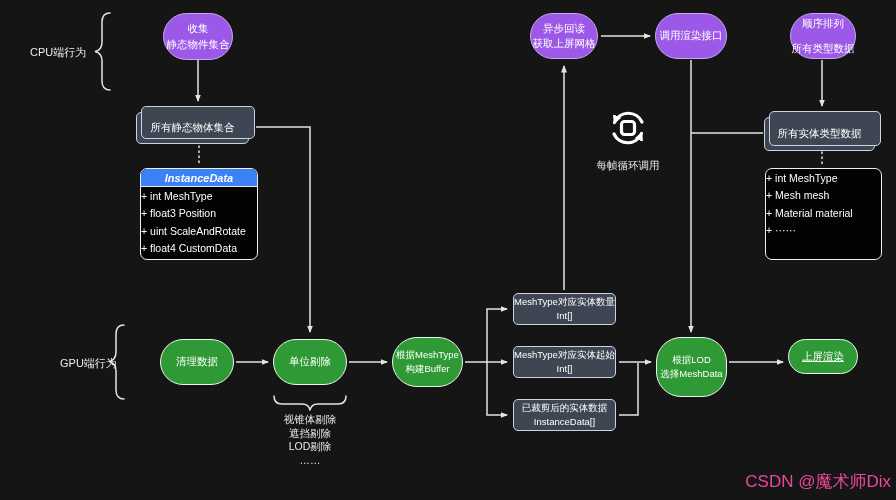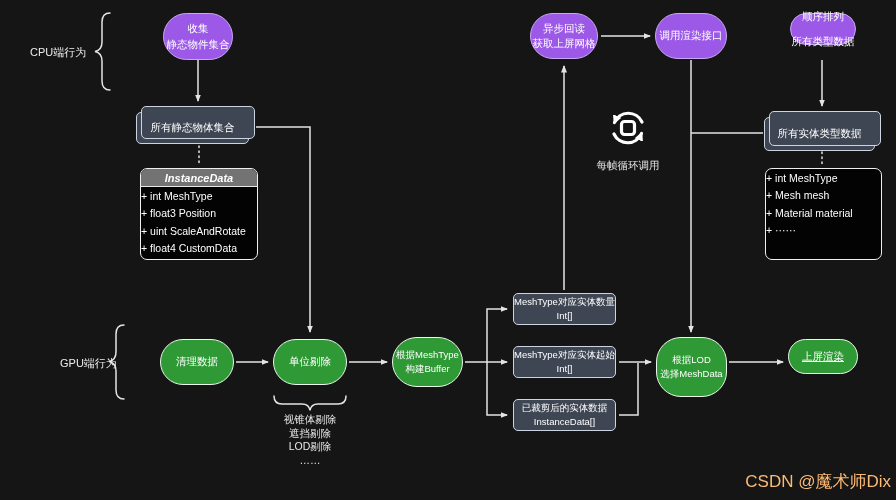--- a/index.html
+++ b/index.html
@@ -15,29 +15,29 @@
   .stackbox{position:absolute;z-index:2;background:#3e4653;border:1.5px solid #ccd4e0;
         border-radius:5px;display:flex;align-items:center;justify-content:center;color:#fff;
         font-size:10.5px;box-sizing:border-box;}
   .stackbox::before{content:"";position:absolute;left:4px;top:-7px;right:-7px;bottom:4px;
         background:#3e4653;border:1.5px solid #ccd4e0;border-radius:5px;z-index:-1;}
   .bufbox{position:absolute;z-index:2;background:#3e4653;border:1.5px solid #ccd4e0;
         border-radius:5px;display:flex;flex-direction:column;justify-content:center;align-items:center;
         color:#fff;font-size:9.5px;line-height:14px;box-sizing:border-box;white-space:nowrap;}
   .classbox{position:absolute;z-index:2;background:#030303;border:1.5px solid #efefef;
         border-radius:7px;overflow:hidden;box-sizing:border-box;}
-  .classbox .hdr{background:#737373;color:#fff;font-weight:bold;font-style:italic;text-align:center;
+  .classbox .hdr{background:#3b82f6;color:#fff;font-weight:bold;font-style:italic;text-align:center;
         font-size:11px;padding:3px 0 2px;border-bottom:1.5px solid #e8e8e8;}
   .classbox .row{color:#fff;font-size:10.5px;height:17.5px;display:flex;align-items:center;
         white-space:nowrap;}
   .seclabel{position:absolute;z-index:2;color:#ececec;font-size:11px;white-space:nowrap;}
   .note{position:absolute;z-index:2;color:#e8e8e8;font-size:10.5px;line-height:13.5px;
         text-align:center;white-space:nowrap;}
   .loopcap{position:absolute;z-index:2;color:#e8e8e8;font-size:10.5px;text-align:center;}
-  .watermark{position:absolute;z-index:3;right:5px;bottom:7px;color:#fdba74;font-size:17px;}
+  .watermark{position:absolute;z-index:3;right:5px;bottom:7px;color:#ec4899;font-size:17px;}
 </style>
 </head>
 <body>
 
 <div id="canvas">
 
   <svg id="wires" viewBox="0 0 896 500" xmlns="http://www.w3.org/2000/svg">
     <defs>
       <marker id="arw" markerUnits="userSpaceOnUse" markerWidth="9" markerHeight="9" refX="6.5" refY="4" orient="auto">
         <path d="M0,1 L7.5,4 L0,7 Z" fill="#e4e4e4"></path>
@@ -87,21 +87,21 @@
     <span>异步回读</span>
     <span>获取上屏网格</span>
   </div>
   <div class="node purple" style="left:163px;top:13px;width:70px;height:47px;">
     <span>收集</span>
     <span>静态物件集合</span>
   </div>
   <div class="node purple" style="left:655px;top:13px;width:72px;height:46px;">
     <span>调用渲染接口</span>
   </div>
-  <div class="node purple" style="left:790px;top:13px;width:66px;height:32px;gap:9px;">
+  <div class="node purple" style="left:790px;top:13px;width:66px;height:46px;gap:9px;">
     <span>顺序排列</span>
     <span>所有类型数据</span>
   </div>
 
   <div class="stackbox" style="left:136px;top:112px;width:113px;height:32px;">
     <span>所有静态物体集合</span>
   </div>
   <div class="stackbox" style="left:764px;top:117px;width:111px;height:34px;">
     <span>所有实体类型数据</span>
   </div>

